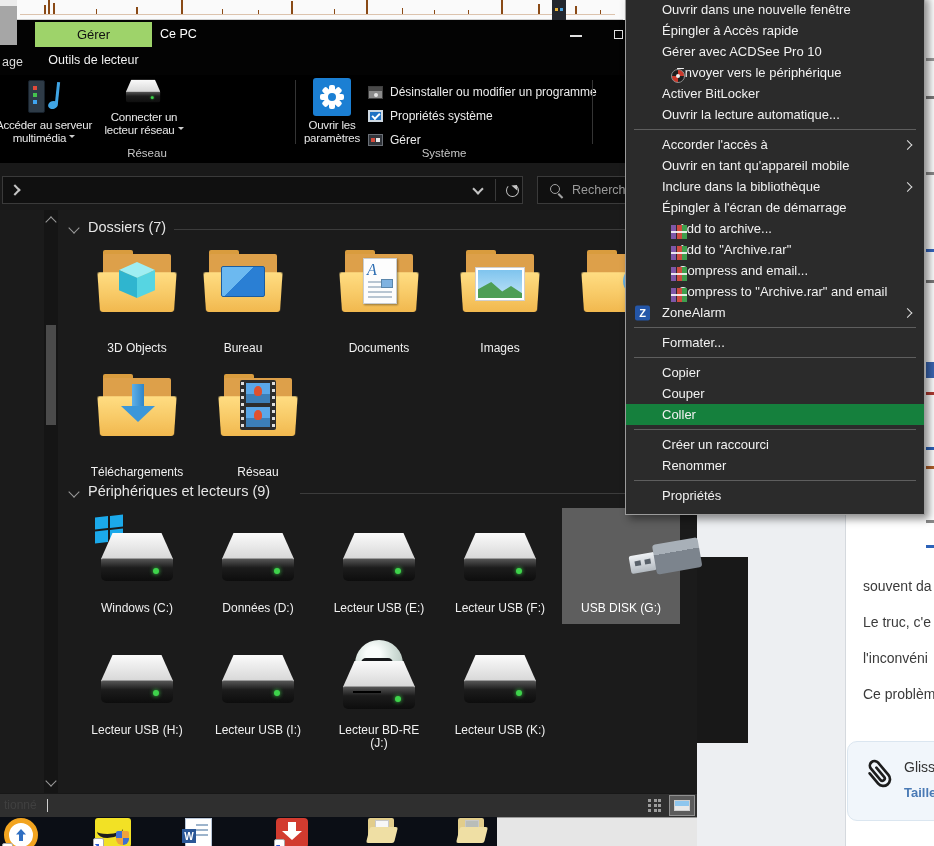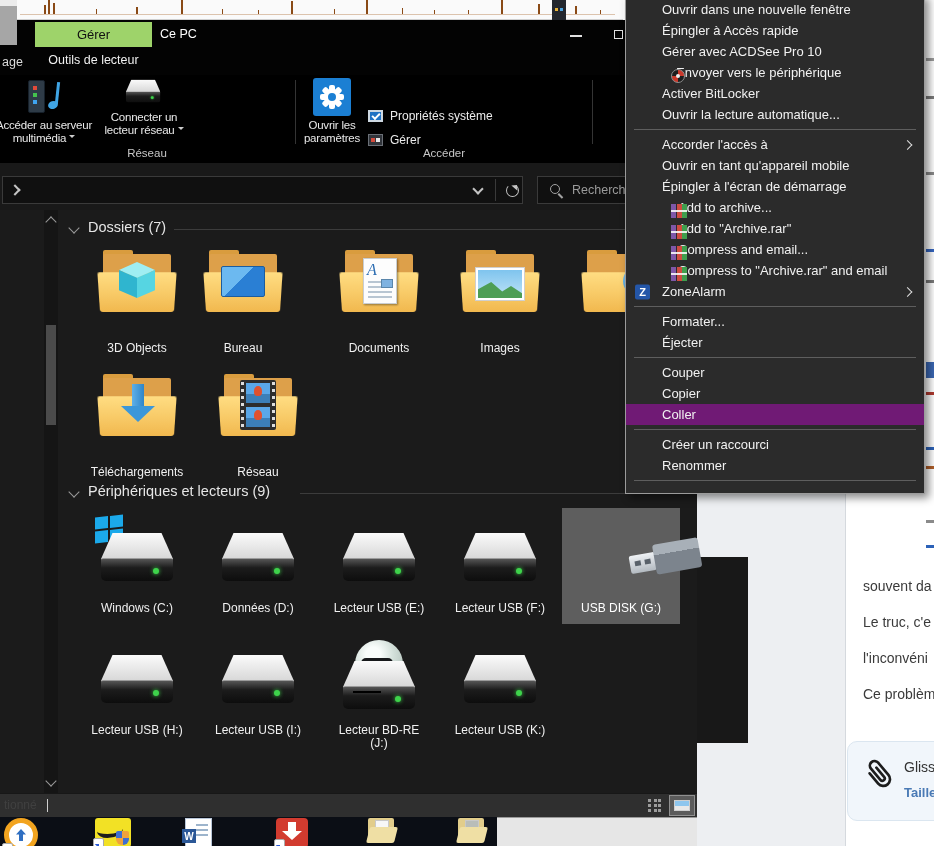--- a/index.html
+++ b/index.html
@@ -137,21 +137,21 @@
 .viewbtn-list{left:648px;top:798px;width:17px;height:15px}
 .viewbtn-list i{position:absolute;left:0;width:3px;height:3px;background:#9c9c9c;box-shadow:6px 0 0 #9c9c9c,10px 0 0 #9c9c9c}
 .viewbtn-thumb{left:669px;top:795px;width:26px;height:21px;background:#5b5b5b;border:1px solid #909090}
 .viewbtn-thumb i{position:absolute;left:4px;top:4px;width:16px;height:11px;background:linear-gradient(#8ec6ee 0 60%,#e8e8e8 60%);border:1px solid #cfcfcf}
 
 
 .menu{left:625px;top:-6px;width:300px;background:#2b2b2b;border:1px solid #9b9b9b;z-index:30;
   box-shadow:4px 4px 8px rgba(0,0,0,.45);padding:4px 0 8px}
 .mi{position:relative;height:21px;display:flex;align-items:center;padding-left:36px;font-size:13px;color:#f1f1f1;white-space:nowrap}
 .mi.bold{font-weight:bold}
-.mi.hl{background:#701a75}
+.mi.hl{background:#15803d}
 .msep{height:9px;position:relative}
 .msep::after{content:"";position:absolute;left:8px;right:8px;top:4px;height:1px;background:#5e5e5e}
 .micon{position:absolute;left:9px;top:50%;transform:translateY(-50%)}
 .schev{position:absolute;right:13px;top:50%;width:7px;height:7px;border-right:1.6px solid #dedede;border-bottom:1.6px solid #dedede;transform:translateY(-50%) rotate(-45deg)}
 .ic-target{width:14px;height:14px;border-radius:50%;border:1px solid #8e8e8e;position:relative;
   background:conic-gradient(#c9372a 0 25%,#1d1d1d 25% 50%,#c9372a 50% 75%,#1d1d1d 75%)}
 .ic-target::after{content:"";position:absolute;left:4px;top:4px;width:4px;height:4px;border-radius:50%;background:#eee}
 .ic-rar{width:16px;height:14px;position:relative}
 .ic-rar i{position:absolute;top:0;height:14px;width:5px}
 .ic-rar i:nth-child(1){left:0;background:#7e57a8}
@@ -338,32 +338,36 @@
     <div class="gear">
         <b></b>
         <b></b>
         <b></b>
         <b></b>
         <i></i>
       </div>
     <div class="lbl"><span>Ouvrir les paramètres</span></div>
   </div>
 
+  <div class="smallrow" style="top:82px">
+    <span class="ic-uninst"></span>
+    <span>Désinstaller ou modifier un programme</span>
+  </div>
   <div class="smallrow" style="top:106px">
     <span class="ic-sysp"></span>
     <span>Propriétés système</span>
   </div>
   <div class="smallrow" style="top:130px">
     <span class="ic-mng"></span>
     <span>Gérer</span>
   </div>
 
   <div class="vsep" style="left:592px"></div>
   <div class="grouplabel" style="left:0;width:294px">Réseau</div>
-  <div class="grouplabel" style="left:296px;width:296px">Accéder</div>
+  <div class="grouplabel" style="left:296px;width:296px">Système</div>
 
   <div class="abs addrrow"></div>
   <div class="abs addrfield">
     <span class="chev c-right" style="position:absolute;left:8px;top:9px;border-color:#c4c4c4"></span>
     <span class="chev c-down" style="position:absolute;left:471px;top:8px;border-color:#c4c4c4"></span>
     <i style="position:absolute;left:492px;top:2px;width:1px;height:22px;background:#3a3a3a"></i>
     <span class="refr" style="position:absolute;left:503px;top:7px"></span>
   </div>
   <div class="abs searchbox">
     <span class="mag"></span>
@@ -579,20 +583,24 @@
       <span>Envoyer vers le périphérique</span>
     </div>
     <div class="mi">Activer BitLocker</div>
     <div class="mi">Ouvrir la lecture automatique...</div>
     <div class="msep"></div>
     <div class="mi">
       <span>Accorder l'accès à</span>
       <span class="schev"></span>
     </div>
     <div class="mi">Ouvrir en tant qu'appareil mobile</div>
+    <div class="mi">
+      <span>Inclure dans la bibliothèque</span>
+      <span class="schev"></span>
+    </div>
     <div class="mi">Épingler à l'écran de démarrage</div>
     <div class="mi">
       <span class="micon ic-rar">
           <i></i>
           <i></i>
           <i></i>
         </span>
       <span>Add to archive...</span>
     </div>
     <div class="mi">
@@ -619,24 +627,24 @@
         </span>
       <span>Compress to "Archive.rar" and email</span>
     </div>
     <div class="mi">
       <span class="micon ic-za">Z</span>
       <span>ZoneAlarm</span>
       <span class="schev"></span>
     </div>
     <div class="msep"></div>
     <div class="mi">Formater...</div>
-    <div class="mi">Éjecter</div>
     <div class="msep"></div>
+    <div class="mi">Copier</div>
     <div class="mi">Couper</div>
-    <div class="mi">Copier</div>
     <div class="mi hl">Coller</div>
     <div class="msep"></div>
     <div class="mi">Créer un raccourci</div>
     <div class="mi">Renommer</div>
     <div class="msep"></div>
+    <div class="mi">Propriétés</div>
   </div>
 
 </div>
 
 </body></html>

